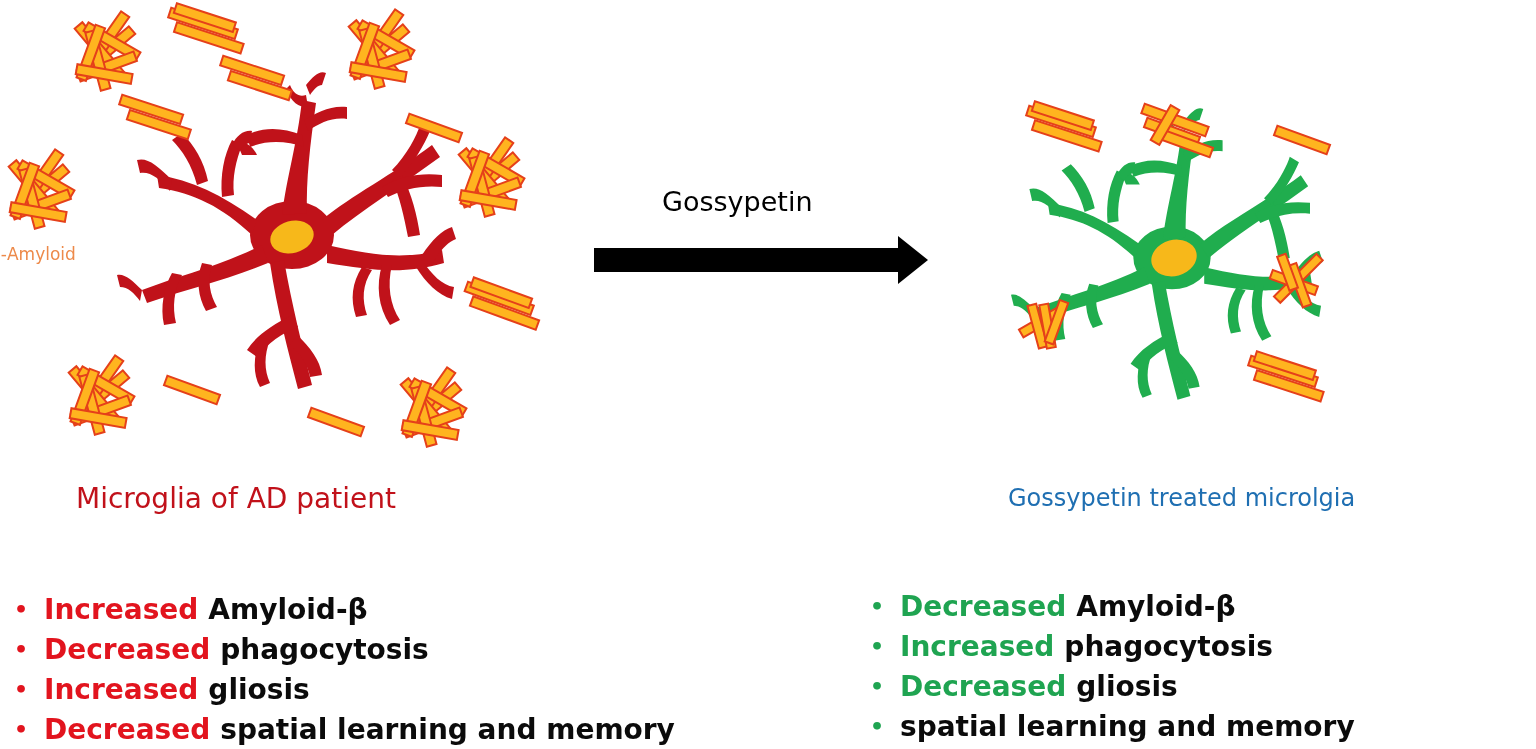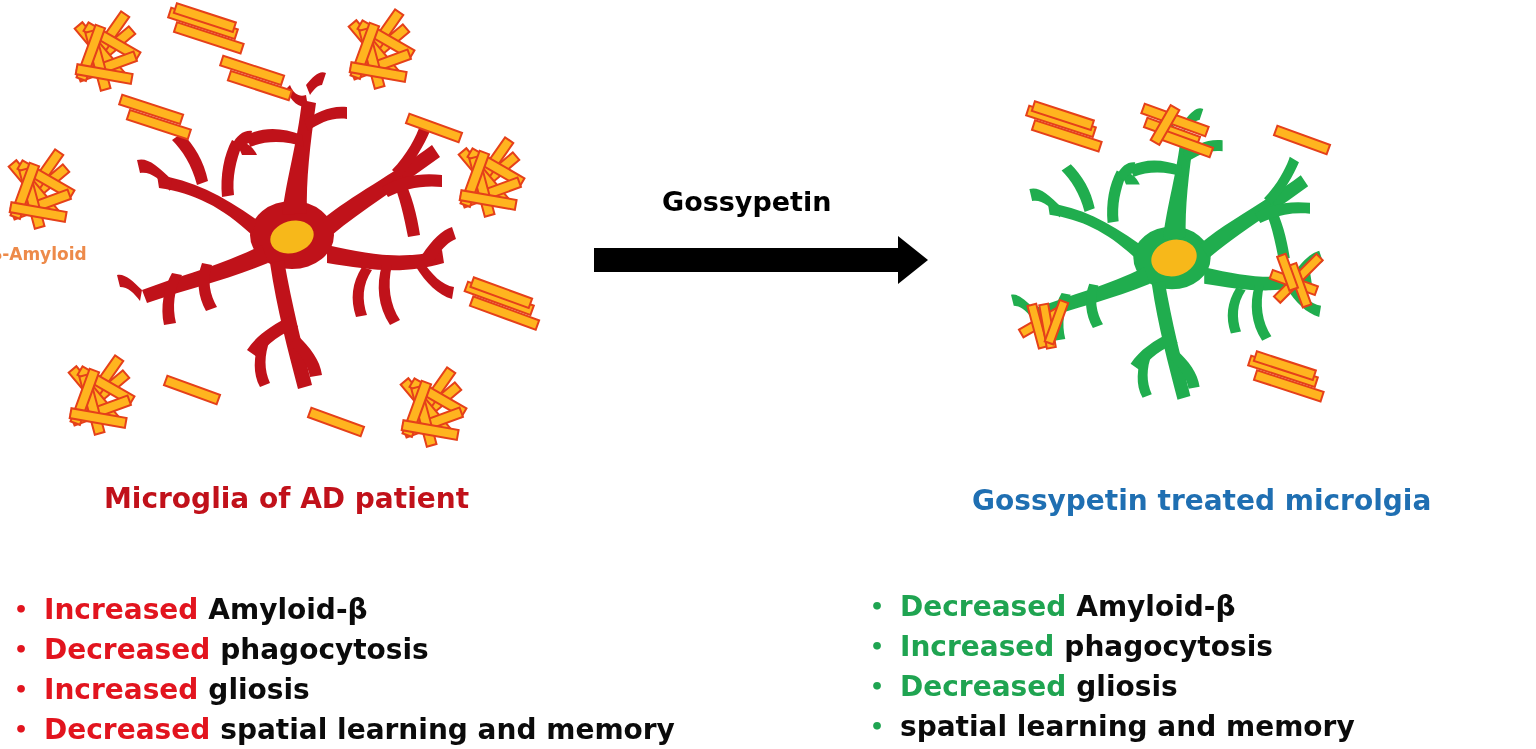--- a/index.html
+++ b/index.html
@@ -1,23 +1,23 @@
 <!DOCTYPE html>
 <html><head>
   <meta charset="utf-8">
   <style>
     html, body { margin: 0; padding: 0; background: #ffffff; }
     body { width: 1536px; height: 749px; position: relative; overflow: hidden;
            font-family: "DejaVu Sans", "Liberation Sans", sans-serif; }
     #scene { position: absolute; left: 0; top: 0; width: 1536px; height: 749px; }
-    .txt { position: absolute; white-space: nowrap; font-weight: bold; }
+    .txt { position: absolute; white-space: nowrap; font-weight: normal; }
     .amyloid-label { left: -10px; top: 244px; font-size: 17px; color: #ed8a4a; }
     .arrow-label { left: 662px; top: 186px; font-size: 27px; color: #000; }
-    .title-left { left: 104px; top: 482px; font-size: 28px; color: #c1111a; }
-    .title-right { left: 972px; top: 484px; font-size: 28px; color: #1f6fb2; }
+    .title-left { left: 76px; top: 482px; font-size: 28px; color: #c1111a; }
+    .title-right { left: 1008px; top: 484px; font-size: 24px; color: #1f6fb2; }
     .list { position: absolute; margin: 0; padding: 0; list-style: none; }
     .list li { height: 40px; font-size: 28px; font-weight: bold; display: flex; align-items: center; }
     .list .bullet { width: 44px; display: inline-block; font-size: 22px; padding-left: 14px; box-sizing: border-box; }
     .list .change { margin-right: 10px; }
     .list .subject { color: #0b0b0b; text-align: center; }
     .list-left { left: 0; top: 589px; }
     .list-right { left: 856px; top: 586px; }
     .list-left .bullet, .list-left .change { color: #e2141e; }
     .list-right .bullet, .list-right .change { color: #1fa451; }
   </style>

